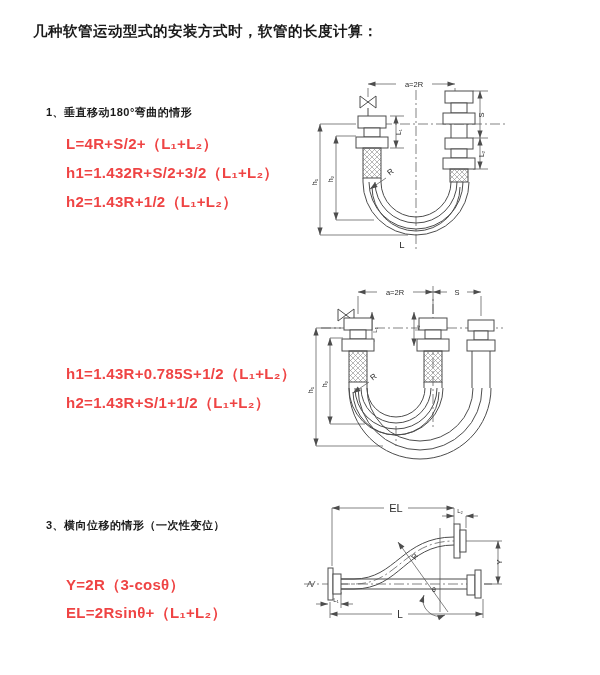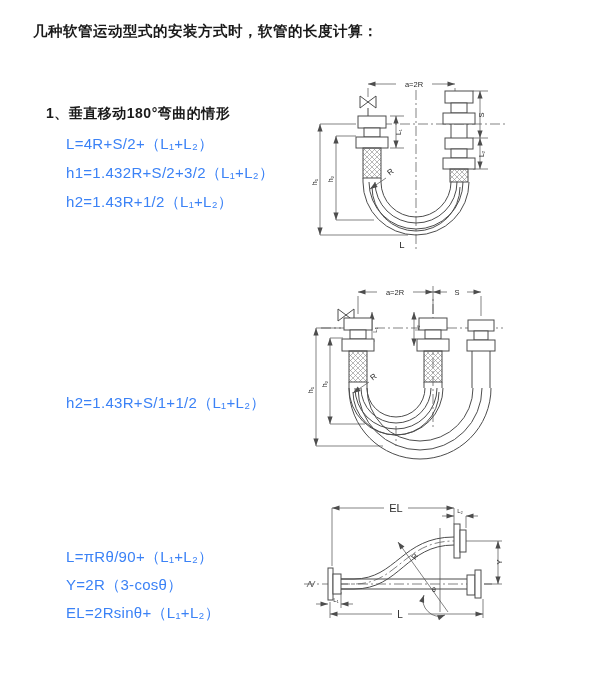--- a/index.html
+++ b/index.html
@@ -1,38 +1,39 @@
 <!DOCTYPE html>
 <html><head>
 <meta charset="utf-8">
 <style>
   html,body{margin:0;padding:0;background:#fff;}
   .page{position:relative;width:579px;height:675px;background:#ffffff;overflow:hidden;
         font-family:"Liberation Sans",sans-serif;color:#1a1a1a;}
   .title{position:absolute;left:33px;top:22px;font-size:14.5px;font-weight:bold;letter-spacing:.5px;}
-  .sec-head{position:absolute;font-size:14px;font-weight:bold;letter-spacing:.5px;}
-  .formula{position:absolute;font-size:15px;letter-spacing:.3px;color:#3b82f6;}
+  .sec-head{position:absolute;font-size:11px;font-weight:bold;letter-spacing:.5px;}
+  .formula{position:absolute;font-size:15px;letter-spacing:.3px;color:#ef4444;font-weight:bold;}
   .diag{position:absolute;}
   svg text{font-family:"Liberation Sans",sans-serif;fill:#2b2b2b;stroke:none;}
 </style>
 </head>
 <body>
 
 <div class="page">
 
   <div class="title">几种软管运动型式的安装方式时，软管的长度计算：</div>
 
   <div class="sec-head" style="left:46px;top:105px">1、垂直移动180°弯曲的情形</div>
   <div class="formula" style="left:66px;top:135px">L=4R+S/2+（L₁+L₂）</div>
   <div class="formula" style="left:66px;top:164px">h1=1.432R+S/2+3/2（L₁+L₂）</div>
   <div class="formula" style="left:66px;top:193px">h2=1.43R+1/2（L₁+L₂）</div>
 
+  <div class="formula" style="left:66px;top:365px">h1=1.43R+0.785S+1/2（L₁+L₂）</div>
   <div class="formula" style="left:66px;top:394px">h2=1.43R+S/1+1/2（L₁+L₂）</div>
 
-  <div class="formula" style="left:66px;top:548px">L=πRθ/90+（L₁+L₂）</div>
+  <div class="sec-head" style="left:46px;top:518px">3、横向位移的情形（一次性变位）</div>
   <div class="formula" style="left:66px;top:576px">Y=2R（3-cosθ）</div>
   <div class="formula" style="left:66px;top:604px">EL=2Rsinθ+（L₁+L₂）</div>
 
   <svg class="diag" style="left:312px;top:72px" width="285" height="184" viewBox="0 0 285 184">
     <defs>
       <marker id="ar1" markerWidth="9" markerHeight="7" refX="8" refY="3.5" orient="auto-start-reverse" markerUnits="userSpaceOnUse">
         <path d="M0.5,0.9 L8,3.5 L0.5,6.1 Z" fill="#4d4d4d"></path>
       </marker>
       <pattern id="hx1" width="5" height="5" patternUnits="userSpaceOnUse">
         <path d="M0,0 L5,5 M5,0 L0,5" stroke="#8a8a8a" stroke-width="0.6"></path>

